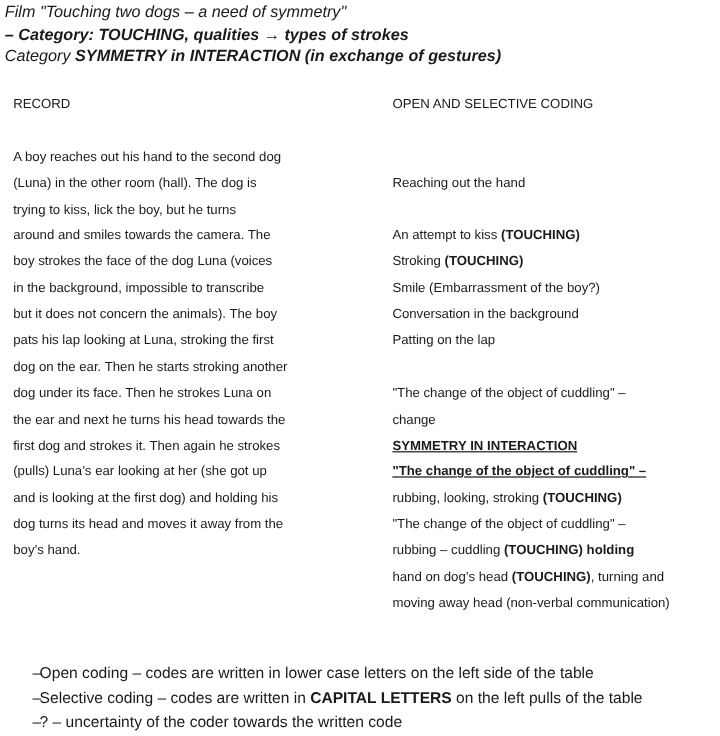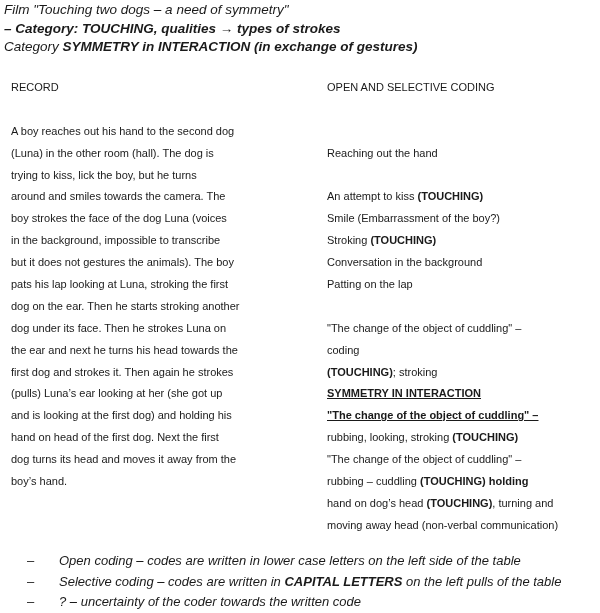--- a/index.html
+++ b/index.html
@@ -43,70 +43,68 @@
 
     .footer {
       position: absolute;
       left: 0;
       top: 551px;
       font-size: 13px;
       line-height: 20.5px;
     }
     .footer .item { position: relative; height: 20.5px; white-space: nowrap; }
     .footer .dash { position: absolute; left: 27px; }
-    .footer .text { position: absolute; left: 59px; font-style: italic; }
+    .footer .text { position: absolute; left: 33px; }
   </style>
 </head>
 <body>
 
 <div class="header">
   <div class="l1">Film "Touching two dogs – a need of symmetry"</div>
   <div class="l2">– Category: TOUCHING, qualities → types of strokes</div>
   <div class="l3"><span>Category </span><b>SYMMETRY in INTERACTION (in exchange of gestures)</b></div>
 </div>
 
 <div class="col col-left">
   <div class="line">RECORD</div>
   <div class="gap"></div>
   <div id="record-lines">
       <div class="line">A boy reaches out his hand to the second dog</div>
       <div class="line">(Luna) in the other room (hall). The dog is</div>
       <div class="line">trying to kiss, lick the boy, but he turns</div>
       <div class="line">around and smiles towards the camera. The</div>
       <div class="line">boy strokes the face of the dog Luna (voices</div>
       <div class="line">in the background, impossible to transcribe</div>
-      <div class="line">but it does not gestures the animals). The boy</div>
+      <div class="line">but it does not concern the animals). The boy</div>
       <div class="line">pats his lap looking at Luna, stroking the first</div>
       <div class="line">dog on the ear. Then he starts stroking another</div>
       <div class="line">dog under its face. Then he strokes Luna on</div>
       <div class="line">the ear and next he turns his head towards the</div>
       <div class="line">first dog and strokes it. Then again he strokes</div>
       <div class="line">(pulls) Luna’s ear looking at her (she got up</div>
       <div class="line">and is looking at the first dog) and holding his</div>
-      <div class="line">hand on head of the first dog. Next the first</div>
       <div class="line">dog turns its head and moves it away from the</div>
       <div class="line">boy’s hand.</div>
     </div>
 </div>
 
 <div class="col col-right">
   <div class="line">OPEN AND SELECTIVE CODING</div>
   <div class="gap"></div>
   <div class="gap"></div>
   <div class="line">Reaching out the hand</div>
   <div class="gap"></div>
   <div class="line"><span>An attempt to kiss </span><b>(TOUCHING)</b></div>
+  <div class="line"><span>Stroking </span><b>(TOUCHING)</b></div>
   <div class="line">Smile (Embarrassment of the boy?)</div>
-  <div class="line"><span>Stroking </span><b>(TOUCHING)</b></div>
   <div class="line">Conversation in the background</div>
   <div class="line">Patting on the lap</div>
   <div class="gap"></div>
   <div class="line">"The change of the object of cuddling" –</div>
-  <div class="line">coding</div>
-  <div class="line"><b>(TOUCHING)</b><span>; stroking</span></div>
+  <div class="line">change</div>
   <div class="line"><b><u>SYMMETRY IN INTERACTION</u></b></div>
   <div class="line"><b><u>"The change of the object of cuddling" –</u></b></div>
   <div class="line"><span>rubbing, looking, stroking </span><b>(TOUCHING)</b></div>
   <div class="line">"The change of the object of cuddling" –</div>
   <div class="line"><span>rubbing – cuddling </span><b>(TOUCHING) holding</b></div>
   <div class="line"><span>hand on dog’s head </span><b>(TOUCHING)</b><span>, turning and</span></div>
   <div class="line">moving away head (non-verbal communication)</div>
 </div>
 
 <div class="footer">

